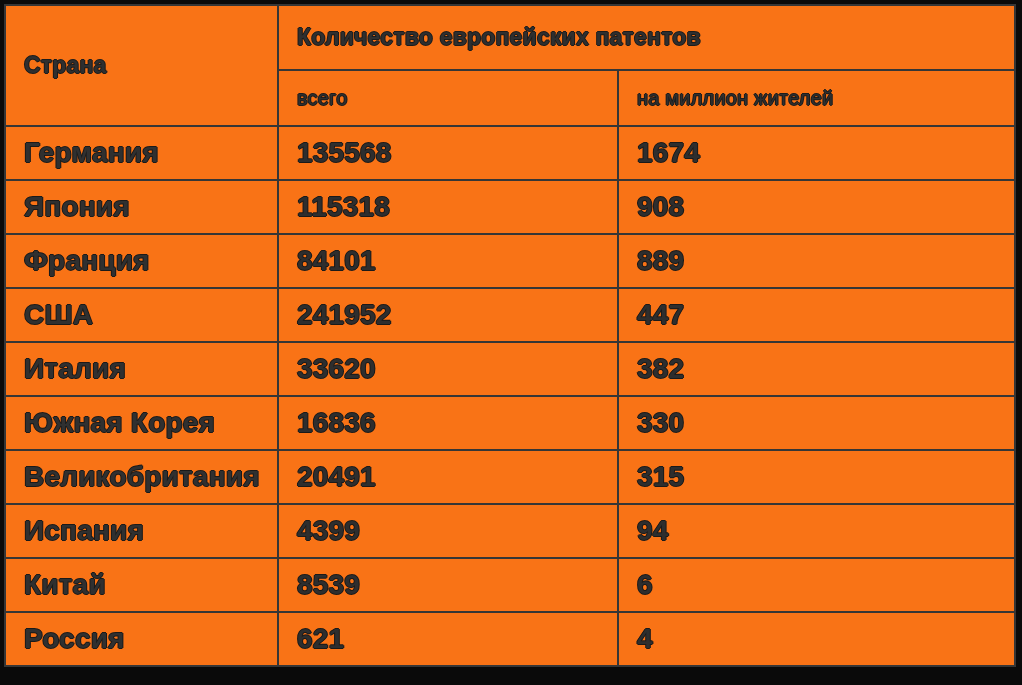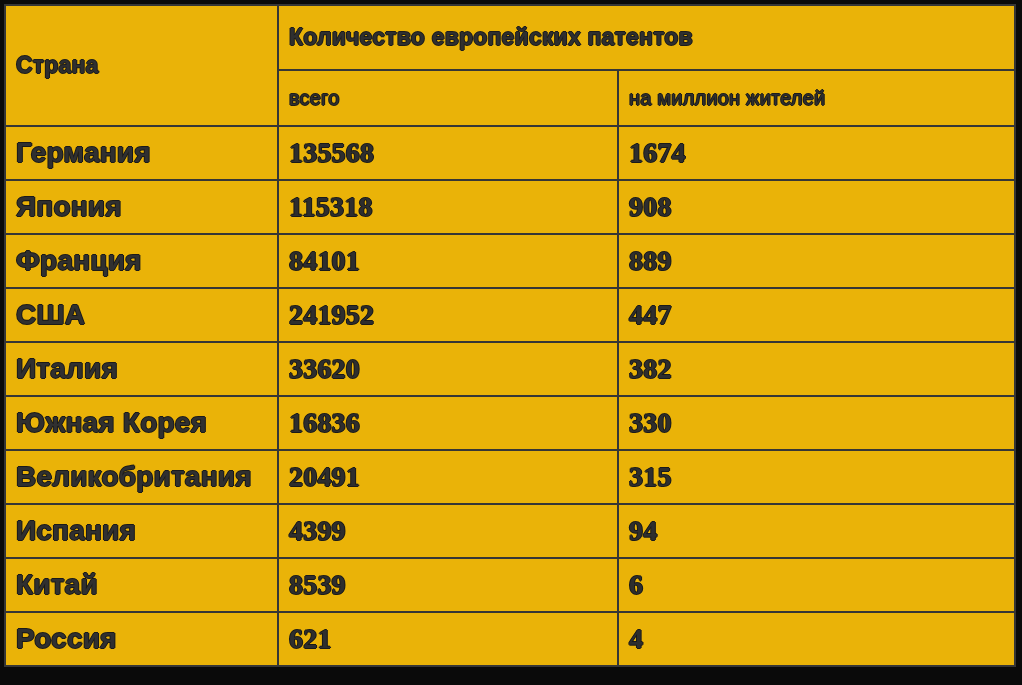--- a/index.html
+++ b/index.html
@@ -34,22 +34,22 @@
     background: #060606;
   }
 
   #patent-table col.c-country { width: 273px; }
   #patent-table col.c-total   { width: 340px; }
   #patent-table col.c-perm    { width: 397px; }
 
   #patent-table th,
   #patent-table td {
     border: 2px solid #363636;
-    background: #eab308;
-    padding: 0 10px;
+    background: #f97316;
+    padding: 0 18px;
     text-align: left;
     vertical-align: middle;
     color: #2f2f2f;
     overflow: hidden;
     white-space: nowrap;
   }
 
   
   .th-country {
     height: 119px;
@@ -98,21 +98,21 @@
     letter-spacing: 0.2px;
     color: #2e2e2e;
     text-shadow:
        1px 0 0 #1a1a1a,
       -1px 0 0 #1a1a1a,
        0 1px 0 #1a1a1a,
        0 -1px 0 #1a1a1a;
   }
 
   #patent-table tbody td.cell-country { color: #303030; }
-  #patent-table tbody td.cell-num     { color: #2e2e2e; font-family: Liberation Serif, serif; }
+  #patent-table tbody td.cell-num     { color: #2e2e2e; }
 </style>
 </head>
 <body>
 
 <div id="page">
 
   <table id="patent-table">
     <colgroup>
       <col class="c-country">
       <col class="c-total">

